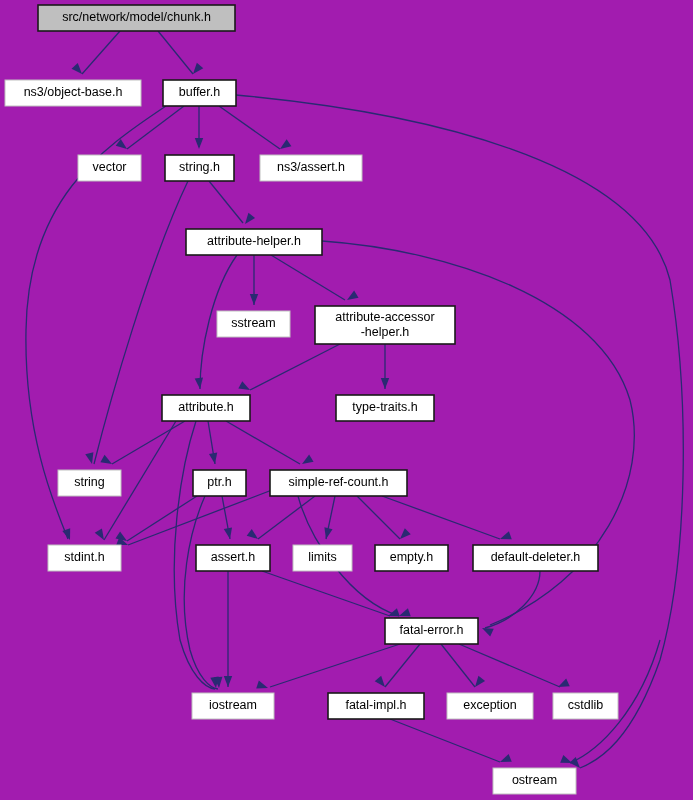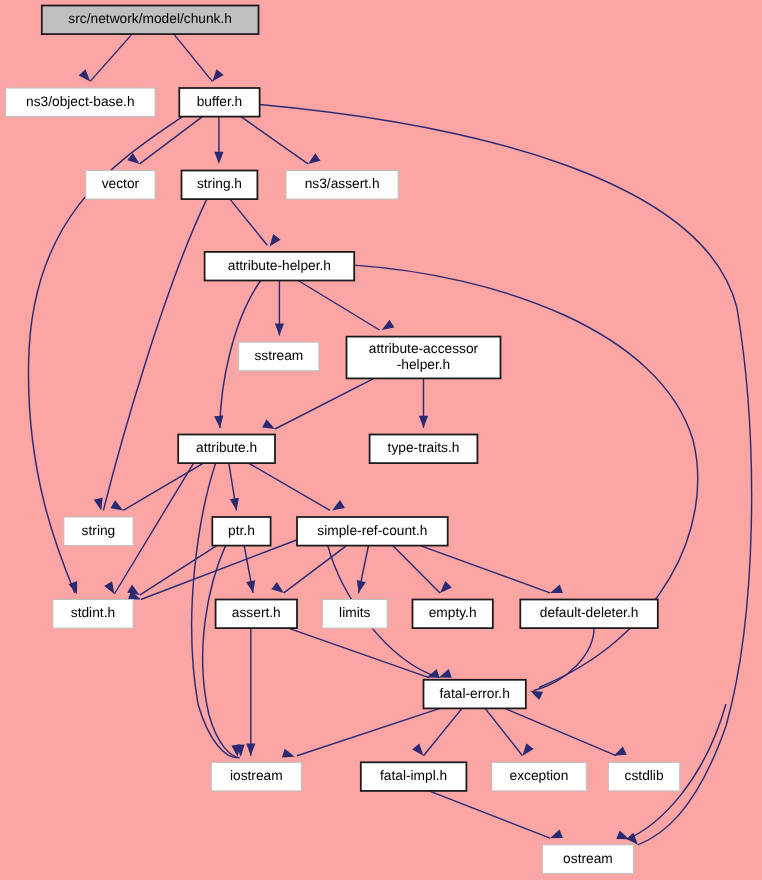--- a/index.html
+++ b/index.html
@@ -7,21 +7,21 @@
     padding: 0;
     background: #ffffff;
   }
   body {
     font-family: "Liberation Sans", sans-serif;
   }
   #graph-wrap {
     position: relative;
     width: 693px;
     height: 800px;
-    background: #fca5a5;
+    background: #a21caf;
     overflow: hidden;
   }
   svg#depgraph {
     display: block;
     width: 693px;
     height: 800px;
   }
   .node-box {
     fill: #ffffff;
     stroke: #c0c0c0;

